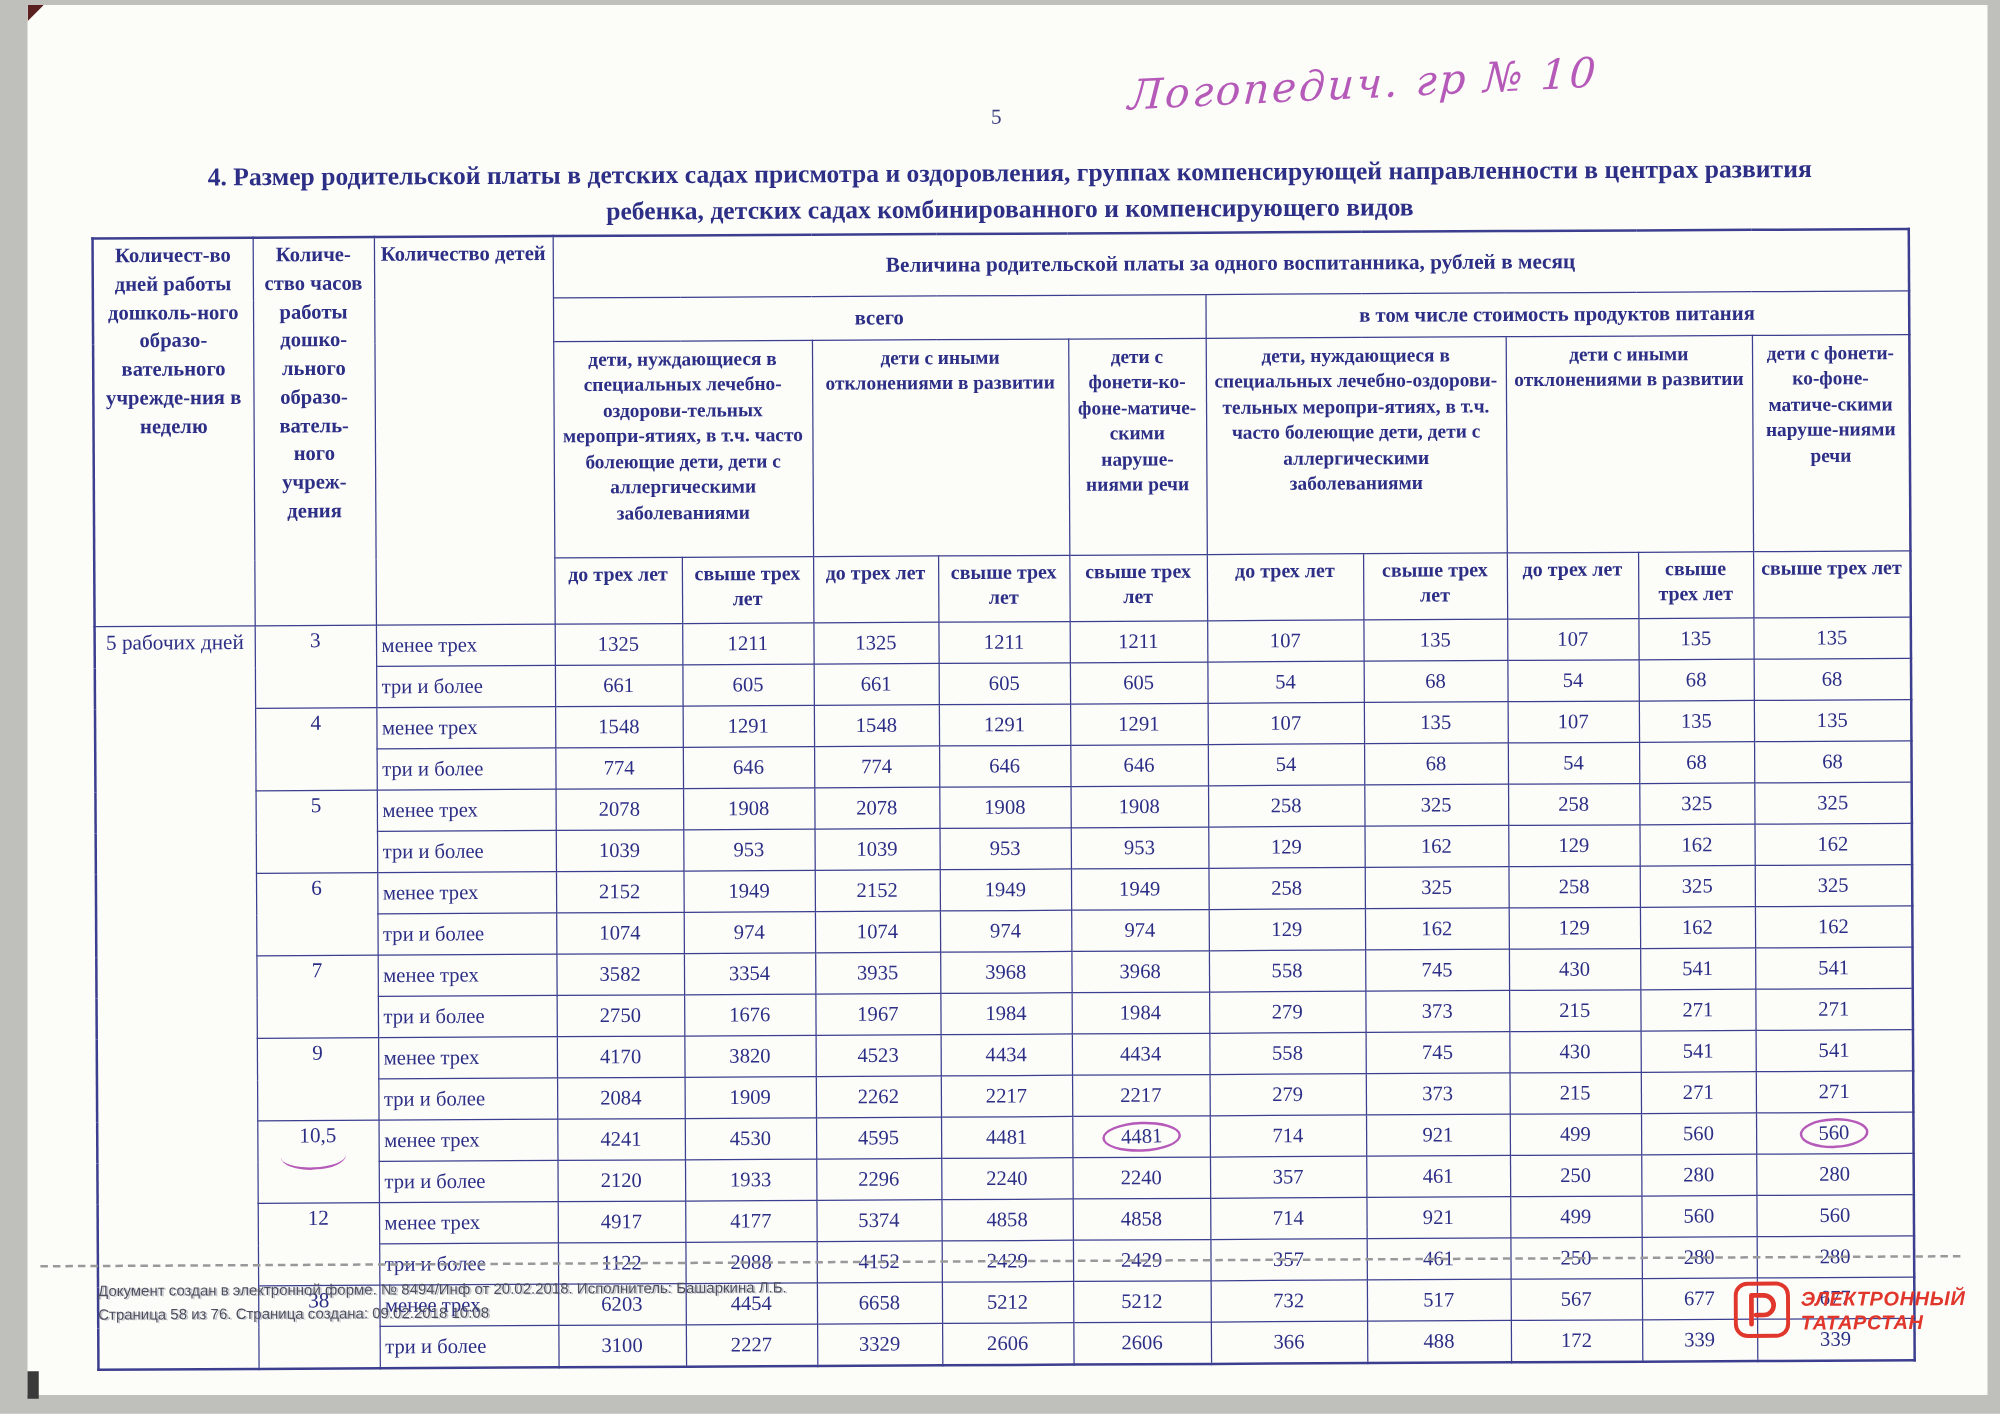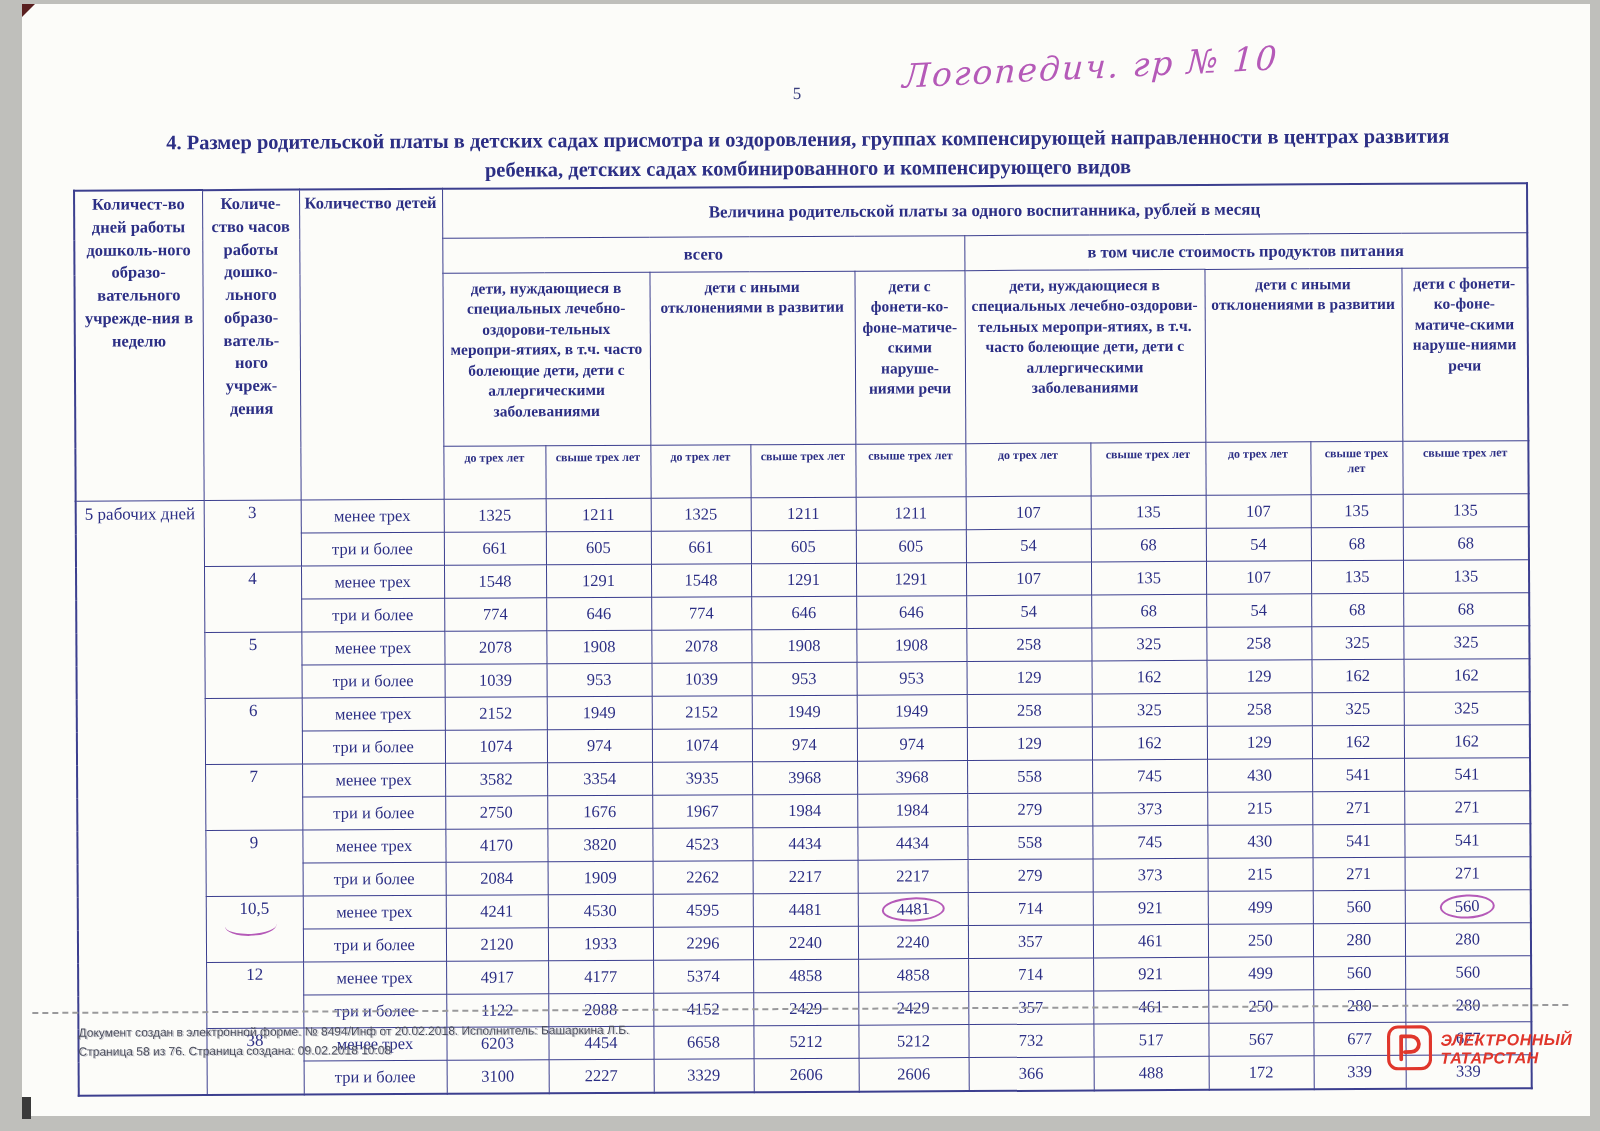--- a/index.html
+++ b/index.html
@@ -31,31 +31,31 @@
     color:#2c2f85;
   }
   .main-table th,.main-table td{
     border:1.5px solid #3c3f8f;padding:2px 4px;
   }
   table.main-table{border:2.5px solid #3c3f8f;}
   .main-table thead th{font-weight:bold;text-align:center;}
   .hr1 .h-main{height:44px;font-size:17px;vertical-align:middle;}
   .hr2 th{height:30px;font-size:16.5px;vertical-align:middle;}
   .hr3 th{height:162px;font-size:15.5px;line-height:1.32;vertical-align:top;padding:5px 6px;}
-  .hr4 th{height:46px;font-size:12px;line-height:1.25;vertical-align:top;padding-top:4px;}
+  .hr4 th{height:46px;font-size:16px;line-height:1.25;vertical-align:top;padding-top:4px;}
   .h-days,.h-hours,.h-children{vertical-align:top;font-size:16.5px;line-height:1.38;padding:5px 8px;}
 
   .days-cell{vertical-align:top;text-align:center;font-size:17px;padding-top:4px;line-height:1.3;}
   .hours-cell{vertical-align:top;text-align:center;font-size:17px;padding-top:2px;position:relative;}
   .hours-cell.underlined::after{
     content:"";position:absolute;left:18px;top:26px;width:52px;height:11px;
     border-bottom:2.5px solid #b55ab8;border-radius:0 0 60% 60% / 0 0 100% 100%;
     transform:rotate(-2deg);
   }
-  .children-cell{text-align:center;font-size:16.5px;vertical-align:middle;}
+  .children-cell{font-size:16.5px;vertical-align:middle;}
   .num-cell{text-align:center;font-size:16.5px;vertical-align:middle;height:28px;}
   .circled{
     display:inline-block;border:2px solid #b55ab8;border-radius:50%;
     padding:0 13px;transform:rotate(-2deg);
   }
 
   .footer-divider{position:absolute;left:30px;top:1008px;width:1536px;border-top:2px dashed #99999b;}
   .footer{position:absolute;left:76px;top:1020px;color:#4c4f5e;
     font-family:"Liberation Sans",sans-serif;font-size:12px;line-height:1.55;
     text-shadow:1.4px 0.6px 0 rgba(90,90,115,0.35);}

